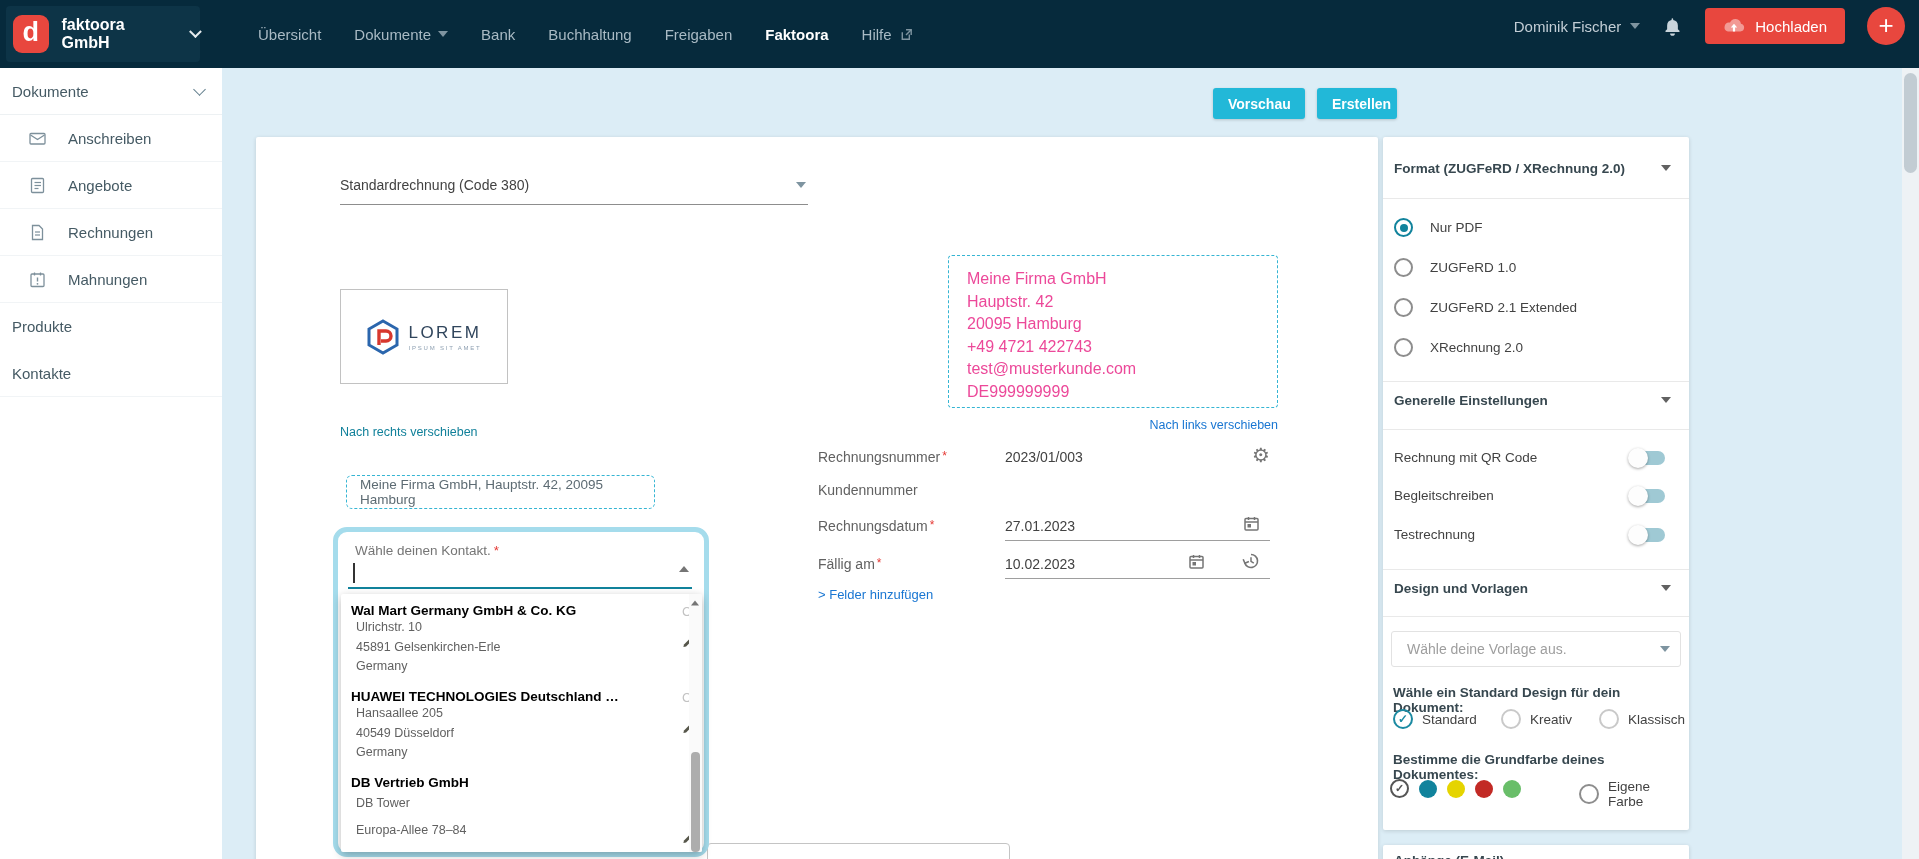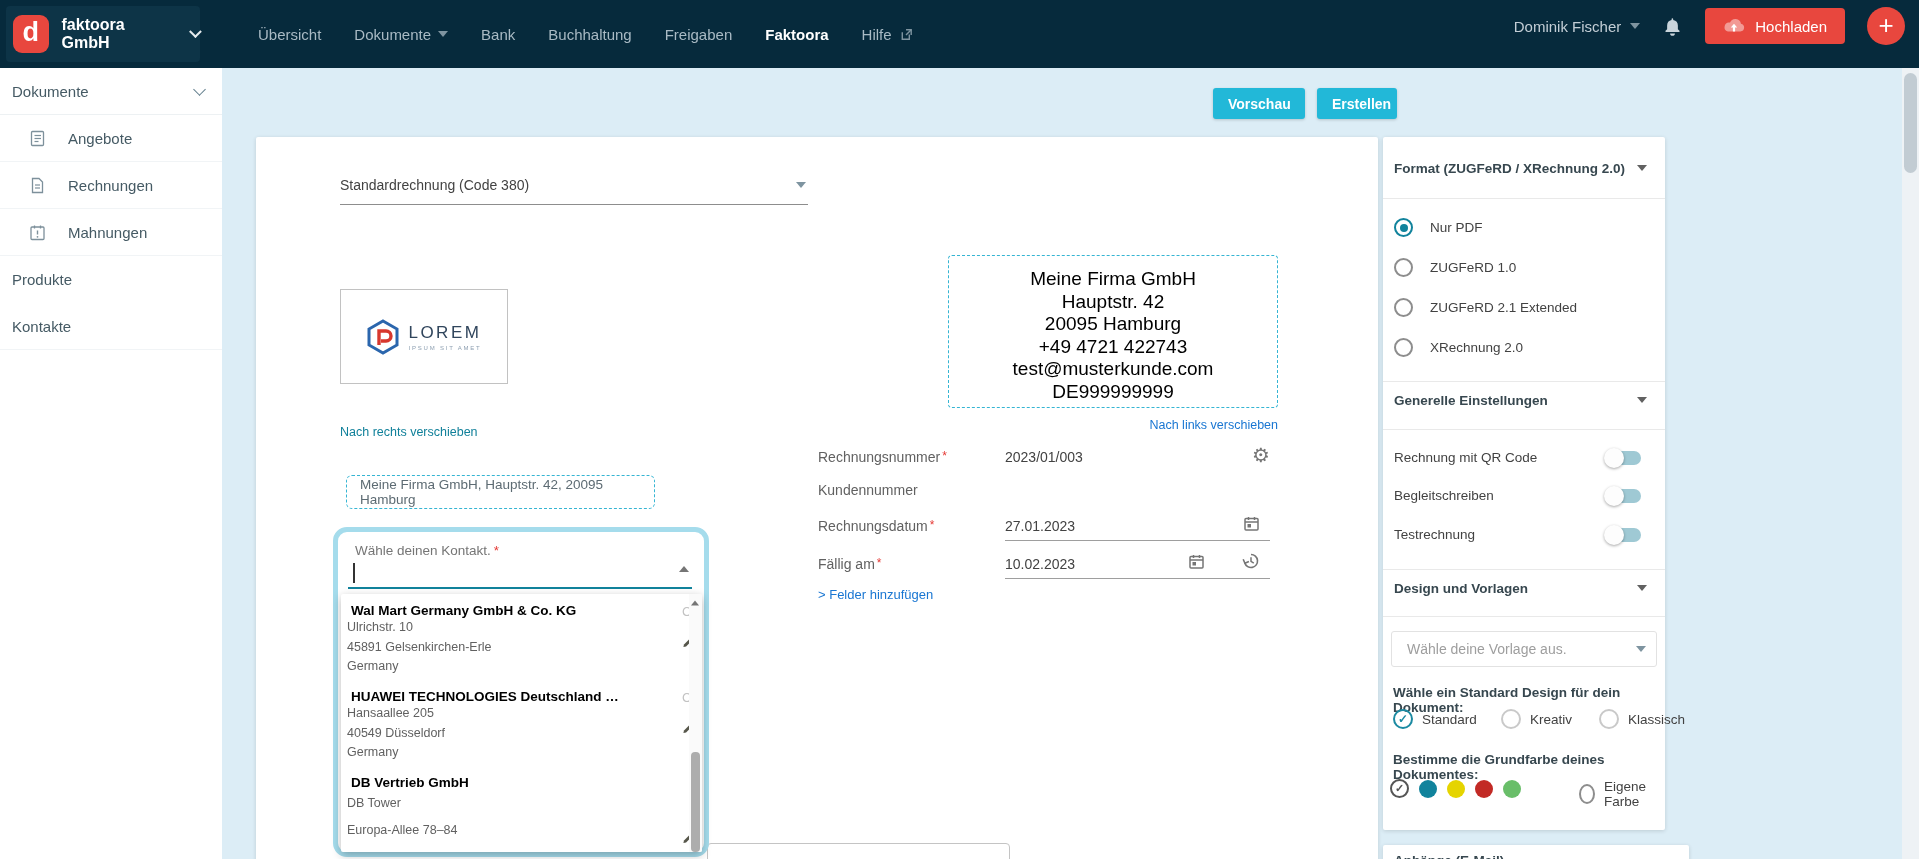--- a/index.html
+++ b/index.html
@@ -51,21 +51,21 @@
   .type-select{position:absolute;left:84px;top:40px;width:468px;border-bottom:1px solid #8d8d8d;
     padding-bottom:11px;font-size:14px;color:#424242;cursor:pointer;}
   .type-select .tri-down{position:absolute;right:2px;top:5px;}
   .logo-box{position:absolute;left:84px;top:152px;width:168px;height:95px;border:1px solid #c2c2c2;
     display:flex;align-items:center;justify-content:center;gap:8px;}
   .logo-word{color:#30455c;font-size:17px;letter-spacing:2.5px;}
   .logo-sub{color:#8d9fb1;font-size:6px;letter-spacing:1.8px;margin-top:2px;}
   .link-teal{color:#11809a;font-size:12.5px;cursor:pointer;}
   .link-blue{color:#1976d2;font-size:12.5px;cursor:pointer;}
   .addr-box{position:absolute;left:692px;top:118px;width:330px;height:153px;border:1px dashed #35b5d3;
-    border-radius:4px;padding:12px 18px;font-size:19px;color:#000000;line-height:22.6px;text-align:center;}
+    border-radius:4px;padding:12px 18px;font-size:16px;color:#ec4899;line-height:22.6px;}
   .sender-box{position:absolute;left:90px;top:338px;width:309px;height:34px;border:1px dashed #35b5d3;
     border-radius:6px;display:flex;align-items:center;padding:0 13px;font-size:13.5px;color:#5d6b73;}
 
   .fld-label{position:absolute;left:562px;font-size:14px;color:#616161;}
   .fld-label .req{color:#e53935;margin-left:2px;font-size:12px;vertical-align:top;}
   .fld-value{position:absolute;left:749px;font-size:14px;color:#424242;}
   .fld-line{position:absolute;left:749px;width:265px;border-bottom:1px solid #9e9e9e;}
   .icon-btn{position:absolute;cursor:pointer;line-height:0;}
   .gear-glyph{font-family:"DejaVu Sans",sans-serif;font-size:20px;color:#757575;line-height:1;}
 
@@ -76,31 +76,31 @@
   .cw-label .req{color:#e53935;margin-left:3px;}
   .cw-cursor{position:absolute;left:15px;top:31px;width:1.5px;height:20px;background:#333;}
   .cw-underline{position:absolute;left:10px;right:12px;top:55px;border-bottom:2px solid #11839c;}
   .cw-collapse{position:absolute;right:15px;top:34px;}
   .cw-drop{position:absolute;left:3px;top:62px;width:361px;height:258px;background:#fff;
     box-shadow:0 3px 10px rgba(0,0,0,.28);border-radius:2px;overflow:hidden;}
   .opt{position:absolute;left:0;width:330px;}
   .opt-name{font-size:13.5px;font-weight:bold;color:#000000;padding-left:10px;white-space:nowrap;
     overflow:hidden;text-overflow:ellipsis;width:300px;}
   .opt-code{position:absolute;right:-42px;top:1px;font-size:13px;color:#c2c2c2;}
-  .opt-line{font-size:12.5px;color:#616161;padding-left:6px;line-height:19.5px;}
+  .opt-line{font-size:12.5px;color:#616161;padding-left:15px;line-height:19.5px;}
   .opt3 .opt-line{line-height:27px;}
   .opt-pencil{position:absolute;right:-28px;cursor:pointer;}
   .drop-scroll{position:absolute;right:0;top:0;width:13px;height:258px;background:#fafafa;}
   .drop-thumb{position:absolute;right:2px;top:158px;width:9px;height:100px;background:#adadad;border-radius:4px;}
   .drop-up{position:absolute;right:2px;top:6px;}
   .bottom-select{position:absolute;left:451px;top:706px;width:303px;height:40px;background:#fff;
     border:1px solid #c4c4c4;border-radius:4px;z-index:10;}
 
   
-  .set-card{position:absolute;left:1383px;top:137px;width:282px;height:693px;background:#fff;border-radius:2px;
+  .set-card{position:absolute;left:1383px;top:137px;width:306px;height:693px;background:#fff;border-radius:2px;
     box-shadow:0 1px 4px rgba(0,0,0,.14);}
   .attach-card{position:absolute;left:1383px;top:845px;width:306px;height:70px;background:#fff;border-radius:2px;
     box-shadow:0 1px 4px rgba(0,0,0,.14);}
   .sec-head{position:absolute;left:11px;right:16px;font-size:13.5px;font-weight:bold;color:#37474f;cursor:pointer;}
   .sec-head .tri-down{position:absolute;right:2px;top:4px;border-top-color:#616161;}
   .divider{position:absolute;left:0;right:0;border-top:1px solid #e9e9e9;}
   .radio-row{position:absolute;left:11px;display:flex;align-items:center;gap:17px;cursor:pointer;}
   .radio{width:19px;height:19px;border-radius:50%;border:2px solid #8d8d8d;position:relative;flex:0 0 19px;}
   .radio.sel{border-color:#11839c;}
   .radio.sel::after{content:"";position:absolute;left:3.5px;top:3.5px;width:8px;height:8px;border-radius:50%;background:#11839c;}
@@ -192,20 +192,27 @@
   </div>
 </div>
 
 <div class="sidebar">
   <div class="sb-header">
     <span>Dokumente</span>
     <span class="sb-caret"></span>
   </div>
   <div class="sb-item">
     <svg class="sb-icon" viewBox="0 0 19 19">
+      <rect x="2" y="4.5" width="15" height="10.5" rx="1" fill="none" stroke="#7d909b" stroke-width="1.3"></rect>
+      <path d="M2.5 6 L9.5 10.5 L16.5 6" fill="none" stroke="#7d909b" stroke-width="1.3"></path>
+    </svg>
+    <span>Anschreiben</span>
+  </div>
+  <div class="sb-item">
+    <svg class="sb-icon" viewBox="0 0 19 19">
       <rect x="3.5" y="2.5" width="12" height="14" rx="1" fill="none" stroke="#7d909b" stroke-width="1.3"></rect>
       <line x1="6.5" y1="6.5" x2="13" y2="6.5" stroke="#7d909b" stroke-width="1.2"></line>
       <line x1="6.5" y1="9.5" x2="13" y2="9.5" stroke="#7d909b" stroke-width="1.2"></line>
       <line x1="6.5" y1="12.5" x2="10.5" y2="12.5" stroke="#7d909b" stroke-width="1.2"></line>
     </svg>
     <span>Angebote</span>
   </div>
   <div class="sb-item">
     <svg class="sb-icon" viewBox="0 0 19 19">
       <path d="M4.5 2.5 h6.5 l3.5 3.5 v10.5 h-10 Z" fill="none" stroke="#7d909b" stroke-width="1.3"></path>

